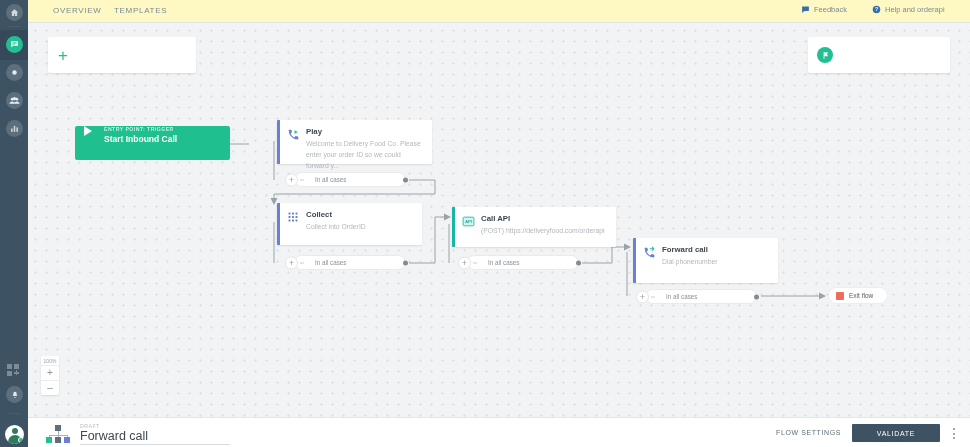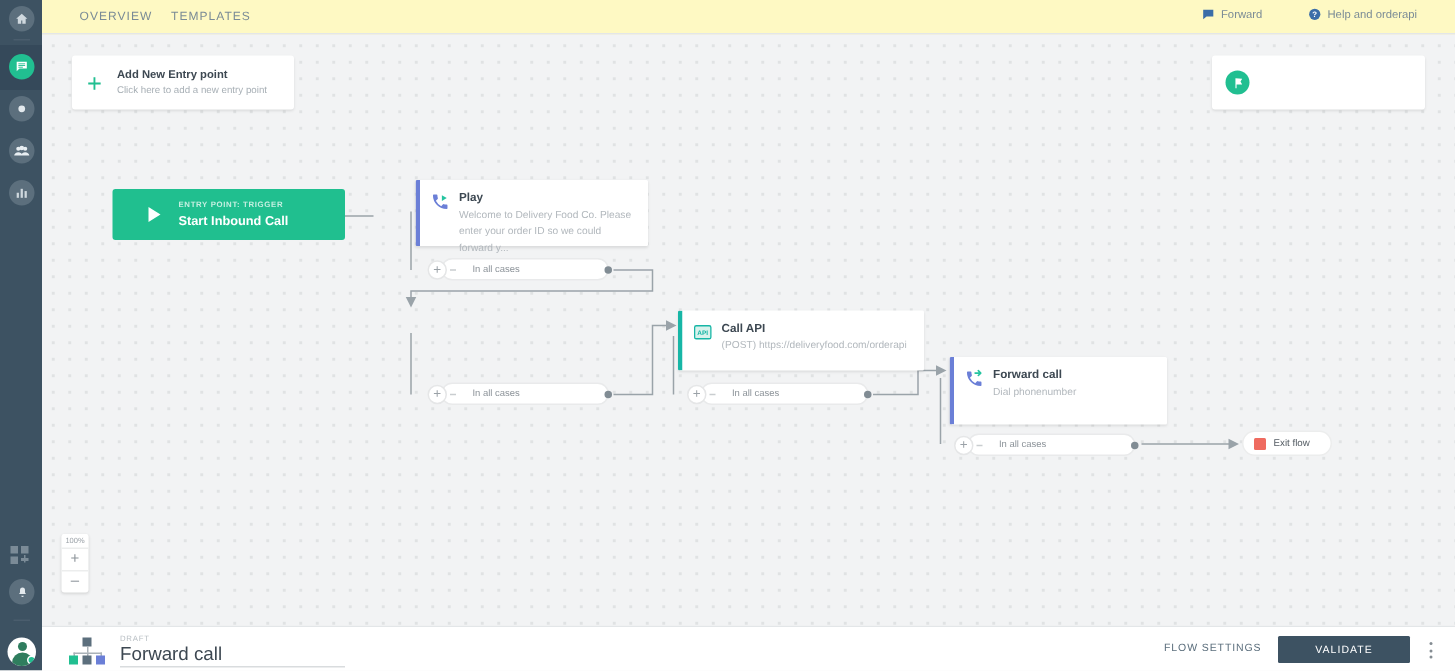--- a/index.html
+++ b/index.html
@@ -91,22 +91,22 @@
   .banner .s { font-size: 6.5px; color: #a8b0b6; line-height: 10px; margin-top: 1px; }
   .plus-glyph { font-size: 17px; color: #21bf91; line-height: 11px; font-weight: 300; }
   .goal-circle {
     width: 16px; height: 16px; border-radius: 50%; background: #21bf91;
     display:flex; align-items:center; justify-content:center; flex: 0 0 auto;
   }
 
   
   .node-trigger {
     position: absolute; left: 47px; top: 103px; width: 155px; height: 34px;
-    background: #20bf8f; border-radius: 2px; display: flex; align-items: center;
-    padding-left: 24px; cursor: pointer;
+    background: #20bf8f; border-radius: 2px; display: flex; align-items: flex-start;
+    padding-left: 9px; cursor: pointer;
   }
   .node-trigger .play {
     width: 0; height: 0; border-left: 8px solid #fff;
     border-top: 5px solid transparent; border-bottom: 5px solid transparent;
     margin-right: 12px; flex: 0 0 auto;
   }
   .node-trigger .lbl { font-size: 5.2px; font-weight: bold; color: #c5efe1; letter-spacing: .45px; }
   .node-trigger .ttl { font-size: 8.5px; font-weight: bold; color: #fff; margin-top: 2px; }
 
   
@@ -290,21 +290,21 @@
   </div>
 
   <div class="topbar">
     <div class="tab t1">OVERVIEW</div>
     <div class="tab t2">TEMPLATES</div>
 
     <div class="topright r1">
       <svg width="9" height="9" viewBox="0 0 24 24" fill="#3b6ea8">
           <path d="M3 4h18v12H9l-6 5z"></path>
         </svg>
-      <span>Forward</span>
+      <span>Feedback</span>
     </div>
 
     <div class="topright r2">
       <svg width="9" height="9" viewBox="0 0 24 24">
           <circle cx="12" cy="12" r="10" fill="#3b6ea8"></circle>
           <text x="12" y="17" font-size="14" font-weight="bold" fill="#fff" text-anchor="middle" font-family="Liberation Sans, sans-serif">?</text>
         </svg>
       <span>Help and orderapi</span>
     </div>
   </div>
@@ -334,24 +334,20 @@
 
         <line x1="599" y1="229" x2="599" y2="273"></line>
 
         <line x1="733" y1="273" x2="796" y2="273"></line>
         <polygon points="798,273 791,269.5 791,276.5" fill="#9aa3a9" stroke="none"></polygon>
       </g>
     </svg>
 
     <div class="banner banner-entry">
       <span class="plus-glyph">+</span>
-      <span class="txt">
-        <span class="t" style="display:block">Add New Entry point</span>
-        <span class="s" style="display:block">Click here to add a new entry point</span>
-      </span>
     </div>
 
     <div class="banner banner-goal">
       <span class="goal-circle">
         <svg width="9" height="9" viewBox="0 0 24 24" fill="#ffffff">
             <path d="M7 3v18h2v-7h10l-3-5 3-5z"></path>
           </svg>
       </span>
     </div>
 
@@ -369,20 +365,39 @@
           <path d="M6.6 10.8a15 15 0 0 0 6.6 6.6l2.2-2.2a1 1 0 0 1 1-.25 11 11 0 0 0 3.5.56 1 1 0 0 1 1 1V20a1 1 0 0 1-1 1A17 17 0 0 1 3 4a1 1 0 0 1 1-1h3.5a1 1 0 0 1 1 1 11 11 0 0 0 .56 3.5 1 1 0 0 1-.25 1z" fill="#6b7fd7"></path>
           <path d="M14 4l6 3.5-6 3.5z" fill="#25c4a0"></path>
         </svg>
       </span>
       <span class="body">
         <span class="n-title" style="display:block">Play</span>
         <span class="n-sub" style="display:block">Welcome to Delivery Food Co. Please enter your order ID so we could forward y...</span>
       </span>
     </div>
 
+    <div class="node node-collect">
+      <span class="ico">
+        <svg width="12" height="12" viewBox="0 0 24 24" fill="#6b7fd7">
+          <rect x="3" y="3" width="4" height="4" rx="1"></rect>
+            <rect x="10" y="3" width="4" height="4" rx="1"></rect>
+            <rect x="17" y="3" width="4" height="4" rx="1"></rect>
+          <rect x="3" y="10" width="4" height="4" rx="1"></rect>
+            <rect x="10" y="10" width="4" height="4" rx="1"></rect>
+            <rect x="17" y="10" width="4" height="4" rx="1"></rect>
+          <rect x="3" y="17" width="4" height="4" rx="1"></rect>
+            <rect x="10" y="17" width="4" height="4" rx="1"></rect>
+            <rect x="17" y="17" width="4" height="4" rx="1"></rect>
+        </svg>
+      </span>
+      <span class="body">
+        <span class="n-title" style="display:block">Collect</span>
+        <span class="n-sub" style="display:block">Collect into OrderID</span>
+      </span>
+    </div>
 
     <div class="node node-api">
       <span class="ico">
         <svg width="13" height="13" viewBox="0 0 24 24">
           <rect x="2" y="4" width="20" height="16" rx="2" fill="#d9f2ec" stroke="#17b6a6" stroke-width="1.6"></rect>
           <text x="12" y="15" font-size="8" font-weight="bold" fill="#17b6a6" text-anchor="middle" font-family="Liberation Sans, sans-serif">API</text>
         </svg>
       </span>
       <span class="body">
         <span class="n-title" style="display:block">Call API</span>

